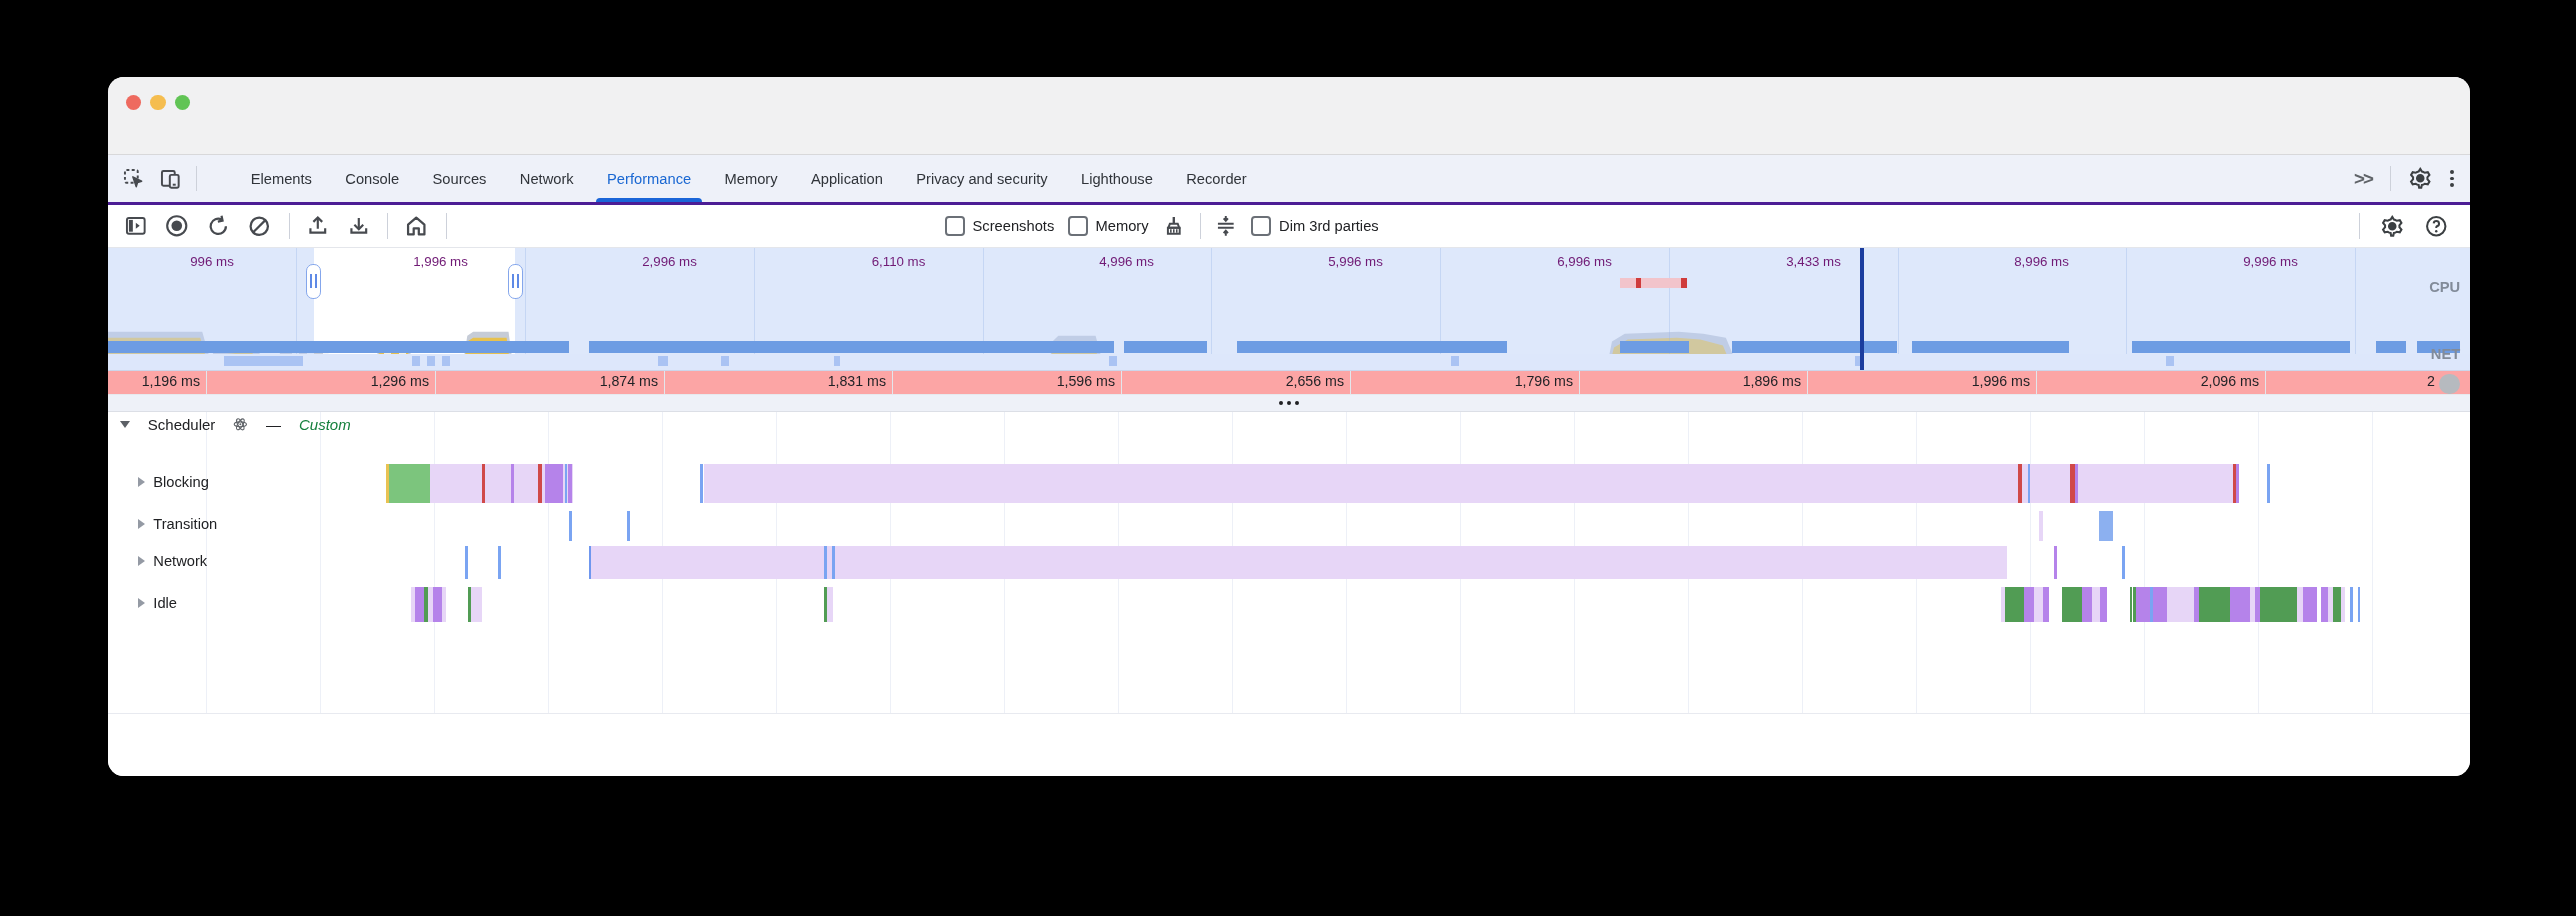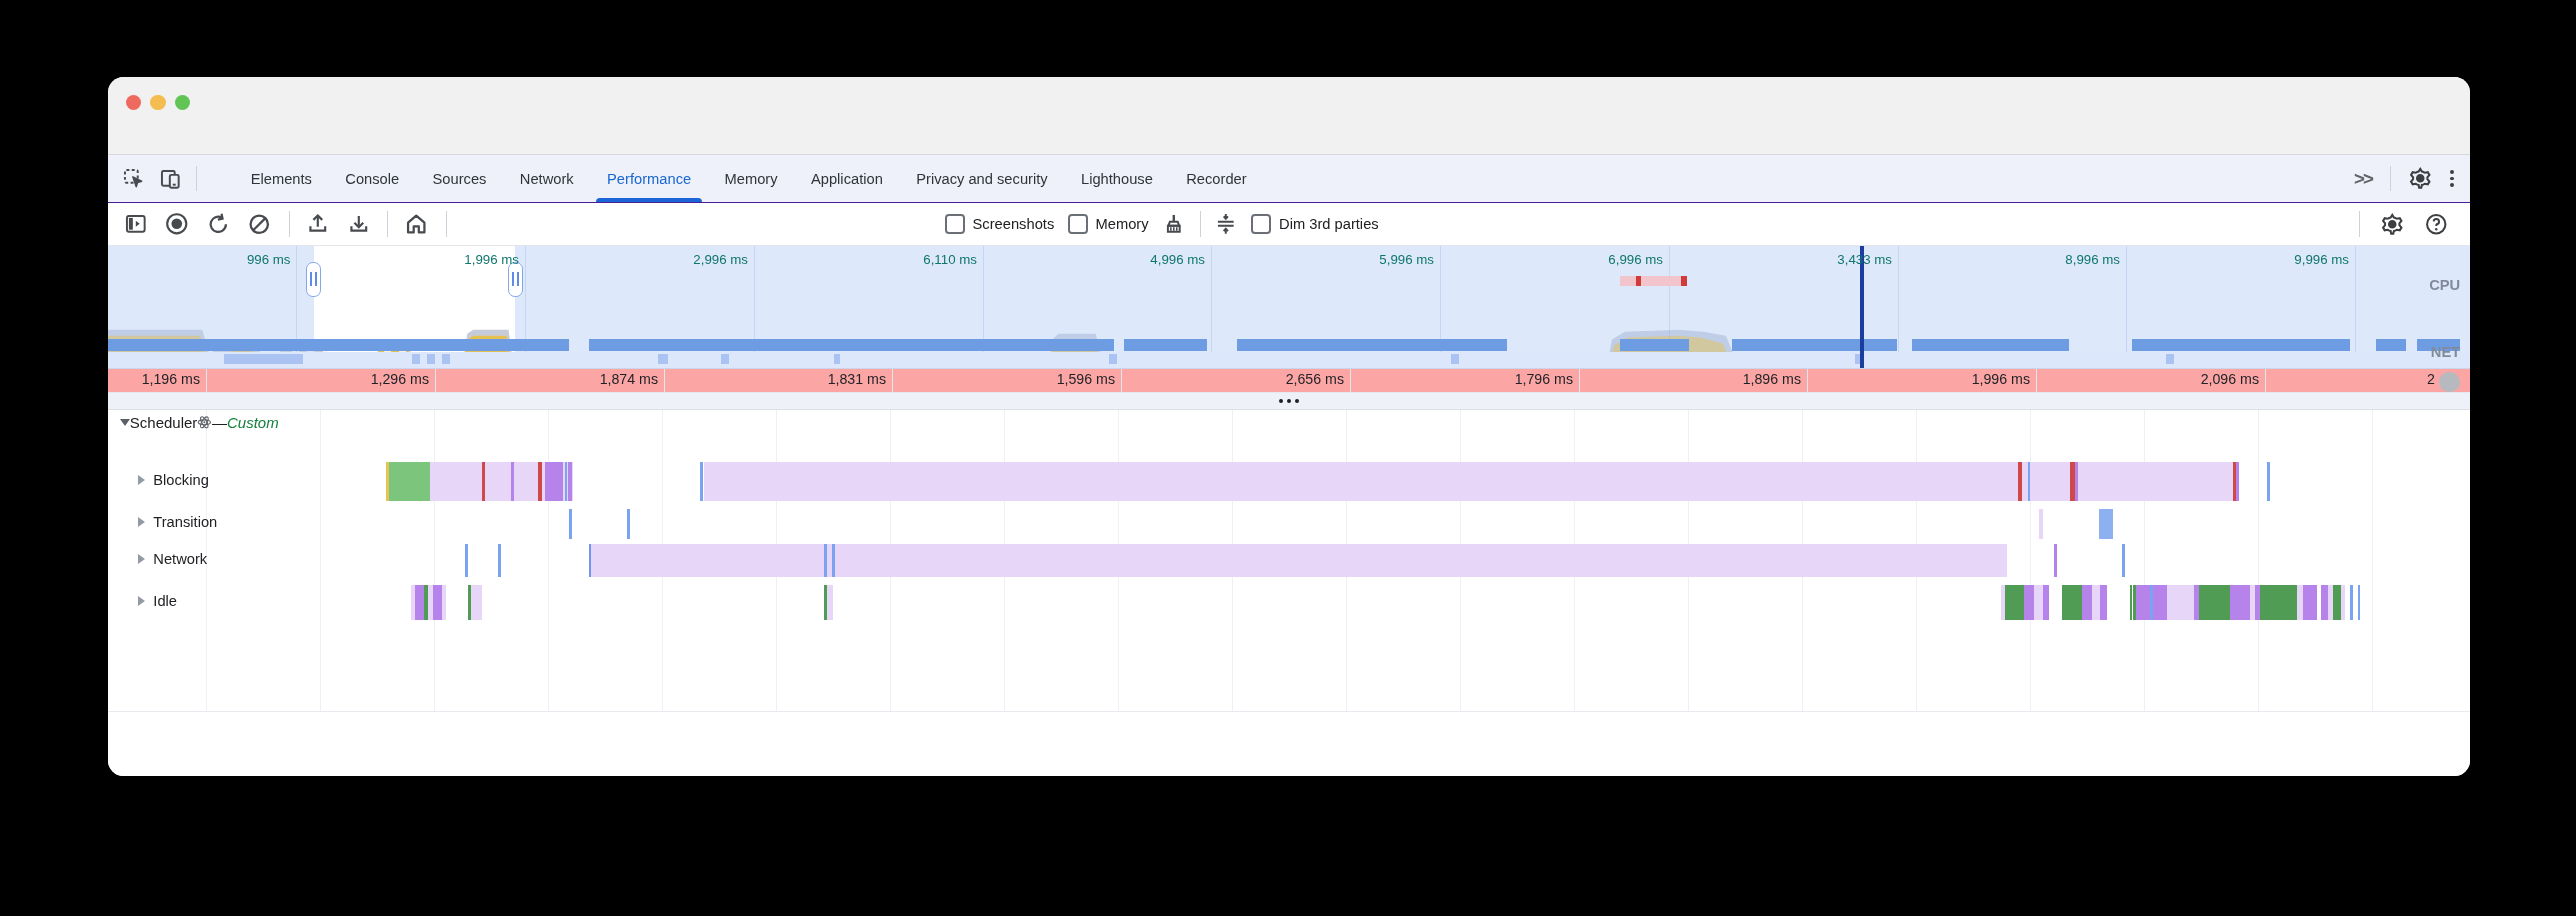--- a/index.html
+++ b/index.html
@@ -4,21 +4,21 @@
 <style>
   html,body{margin:0;padding:0;background:#000;width:2576px;height:917px;overflow:hidden;
     font-family:"Liberation Sans", sans-serif;}
   .window{position:absolute;left:108px;top:77px;width:2362px;height:699px;background:#fff;
     border-radius:15.7px;box-shadow:0 24.5px 69px rgba(0,0,0,.6);overflow:hidden;}
   
   .titlebar{position:relative;height:77px;background:#f1f1f2;border-bottom:1px solid #d8d8da;}
   .lights{position:absolute;left:17.7px;top:17.7px;display:flex;gap:8.8px;}
   .light{width:15.7px;height:15.7px;border-radius:50%;}
   
-  .tabbar{position:relative;height:47px;background:#eef1f9;border-bottom:1px solid #4c1d95;}
+  .tabbar{position:relative;height:47px;background:#eef1f9;border-bottom:3px solid #4c1d95;}
   .tabbar-icons{position:absolute;left:13.7px;top:0;height:47px;display:flex;align-items:center;gap:13.7px;}
   .vdiv{width:1px;height:25.5px;background:#cdd1da;}
   .tab-strip{position:absolute;left:126px;top:0;height:47px;display:flex;align-items:stretch;}
   .tab{position:relative;display:flex;align-items:center;padding:0 16.7px;font-size:14.7px;color:#30343a;cursor:default;white-space:nowrap;}
   .tab-selected{color:#1967d2;}
   .tab-selected::after{content:"";position:absolute;left:5.9px;right:5.9px;bottom:0;height:3.9px;background:#1a65d8;border-radius:3.9px 3.9px 0 0;}
   .tabbar-right{position:absolute;right:15.7px;top:0;height:47px;display:flex;align-items:center;gap:17.7px;}
   .icon{display:flex;align-items:center;justify-content:center;color:#474a4f;}
   .kebab{display:flex;flex-direction:column;gap:2.9px;}
   .kebab i{width:3.9px;height:3.9px;border-radius:50%;background:#3c4043;}
@@ -31,21 +31,21 @@
   .checkbox{display:flex;align-items:center;gap:7.9px;font-size:14.7px;color:#202124;}
   .cbox{width:15.7px;height:15.7px;border:2px solid #6b7077;border-radius:3.9px;background:#fff;}
   
   .overview{position:relative;height:122px;background:#fff;overflow:hidden;border-bottom:1px solid #ccd6ea;}
   .ov-chart{position:absolute;left:0;top:74px;width:2362px;height:93px;}
   .ov-chart{top:74px;}
   .hatch{position:absolute;top:75px;height:92px;
     background:repeating-linear-gradient(135deg, rgba(255,255,255,.8) 0 4.9px, rgba(255,255,255,0) 4.9px 10.8px);}
   .ov-overlay{position:absolute;top:0;height:122px;background:rgba(185,207,246,.48);}
   .ov-gridline{position:absolute;top:0;width:1px;height:122px;background:rgba(110,145,215,.32);}
-  .ov-label{position:absolute;top:5.9px;width:157px;text-align:right;font-size:13.3px;color:#0f766e;}
+  .ov-label{position:absolute;top:5.9px;width:157px;text-align:center;font-size:13.3px;color:#701a75;}
   .handle{position:absolute;top:15.7px;width:14.7px;height:35px;background:#fff;border:1.5px solid #84a6ec;border-radius:6.9px;
     display:flex;align-items:center;justify-content:center;gap:2.9px;box-sizing:border-box;}
   .handle i{width:2px;height:13.7px;background:#5f8ae6;}
   .longtask{position:absolute;top:29.5px;height:10.8px;background:#f2c4cb;}
   .longtask i{position:absolute;top:0;height:10.8px;background:#cf3b3b;}
   .playhead{position:absolute;top:0;width:3.9px;height:122px;background:#1b3d9e;}
   .net-seg{position:absolute;top:93px;height:11.8px;background:#6d9ce3;}
   .net-strip{position:absolute;left:0;top:106px;width:2362px;height:15.7px;background:#dde7fb;}
   .net-tick{position:absolute;top:2px;height:9.8px;background:#aac3f3;}
   .ovside{position:absolute;right:9.8px;font-size:14.7px;font-weight:bold;color:#828b99;}
@@ -54,21 +54,21 @@
   .ruler-label{position:absolute;top:2px;width:157px;text-align:right;font-size:14.2px;color:#1f2125;}
   .ruler-tick{position:absolute;top:0;width:1px;height:22.6px;background:#e3e6ec;}
   .scroll-thumb{position:absolute;border-radius:50%;background:#b6babf;}
   
   .mid-divider{position:relative;height:16.7px;background:#eef1f8;border-bottom:1px solid #dcdfe6;display:flex;align-items:center;justify-content:center;gap:3.9px;}
   .mid-divider i{width:3.9px;height:3.9px;border-radius:50%;background:#202124;}
   
   .tracks{position:relative;height:301px;background:#fff;border-bottom:1px solid #e8eaf0;}
   .grid-v{position:absolute;left:98px;top:0;right:0;bottom:0;
     background:repeating-linear-gradient(90deg, #edf0f7 0 1px, transparent 1px 114px);}
-  .group-header{position:absolute;left:11.8px;top:3.9px;display:flex;align-items:center;gap:0;font-size:15px;color:#202124;}
+  .group-header{position:absolute;left:11.8px;top:3.9px;display:flex;align-items:center;gap:18px;font-size:15px;color:#202124;}
   .tri-down{width:0;height:0;border-left:5.9px solid transparent;border-right:5.9px solid transparent;border-top:7.9px solid #5c6066;}
   .tri-right{width:0;height:0;border-top:5.9px solid transparent;border-bottom:5.9px solid transparent;border-left:7.9px solid #949aa4;}
   .custom-suffix{font-style:italic;color:#15803d;}
   .row-label{position:absolute;display:flex;align-items:center;gap:8.8px;font-size:14.7px;color:#202124;}
   .seg{position:absolute;}
   .bottom-area{height:65px;background:#fff;}
   svg{display:block;}
 </style>
 </head>
 <body>

